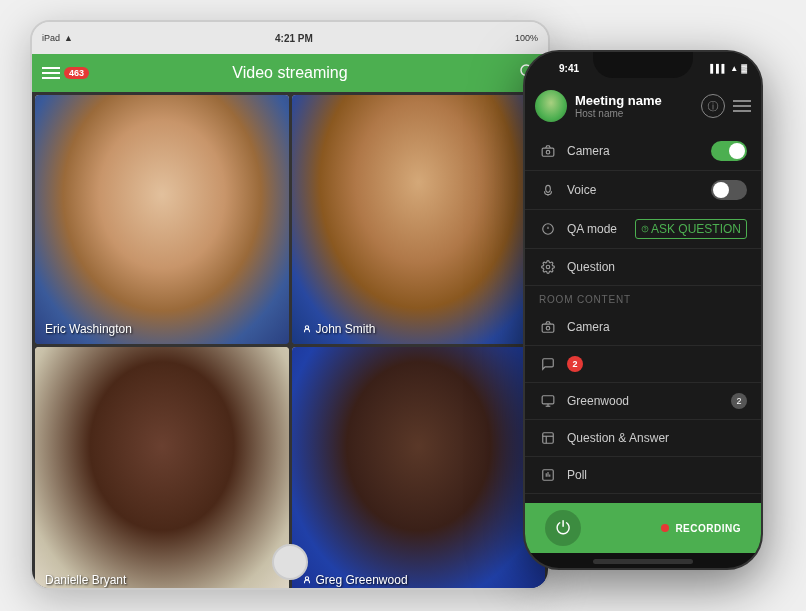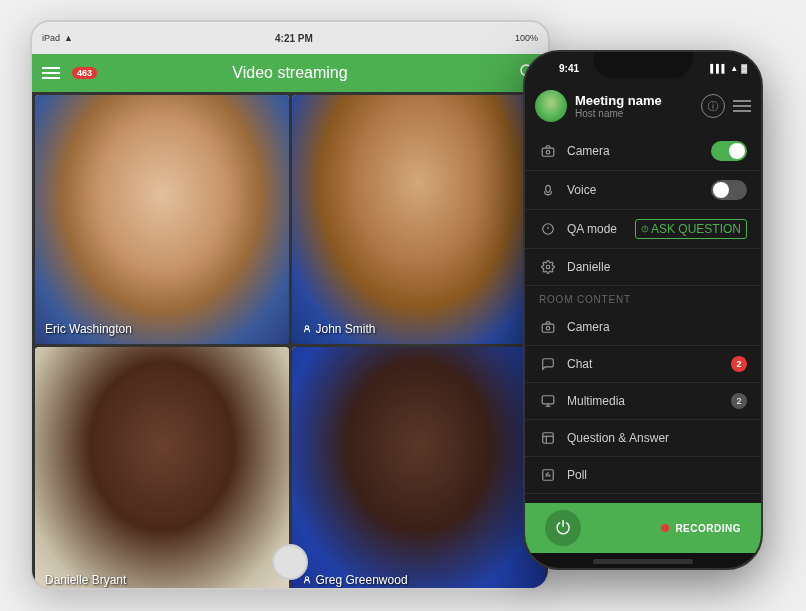--- a/index.html
+++ b/index.html
@@ -36,21 +36,21 @@
       justify-content: center;
       position: relative;
       padding: 0 12px;
     }
 
     .tablet-status-left {
       position: absolute;
       left: 10px;
       display: flex;
       align-items: center;
-      gap: 12px;
+      gap: 4px;
     }
 
     .tablet-menu-icon {
       display: flex;
       flex-direction: column;
       gap: 3px;
       cursor: pointer;
     }
 
     .tablet-menu-icon span {
@@ -593,21 +593,21 @@
       </button>
     </div>
 
     <div class="menu-item">
       <div class="menu-item-icon">
         <svg width="14" height="14" viewBox="0 0 24 24" fill="none" stroke="#999" stroke-width="2">
             <circle cx="12" cy="12" r="3"></circle>
             <path d="M19.4 15a1.65 1.65 0 0 0 .33 1.82l.06.06a2 2 0 0 1-2.83 2.83l-.06-.06a1.65 1.65 0 0 0-1.82-.33 1.65 1.65 0 0 0-1 1.51V21a2 2 0 0 1-4 0v-.09A1.65 1.65 0 0 0 9 19.4a1.65 1.65 0 0 0-1.82.33l-.06.06a2 2 0 0 1-2.83-2.83l.06-.06A1.65 1.65 0 0 0 4.68 15a1.65 1.65 0 0 0-1.51-1H3a2 2 0 0 1 0-4h.09A1.65 1.65 0 0 0 4.6 9a1.65 1.65 0 0 0-.33-1.82l-.06-.06a2 2 0 0 1 2.83-2.83l.06.06A1.65 1.65 0 0 0 9 4.68a1.65 1.65 0 0 0 1-1.51V3a2 2 0 0 1 4 0v.09a1.65 1.65 0 0 0 1 1.51 1.65 1.65 0 0 0 1.82-.33l.06-.06a2 2 0 0 1 2.83 2.83l-.06.06A1.65 1.65 0 0 0 19.4 9a1.65 1.65 0 0 0 1.51 1H21a2 2 0 0 1 0 4h-.09a1.65 1.65 0 0 0-1.51 1z"></path>
           </svg>
       </div>
-      <span class="menu-item-label">Danielle</span>
+      <span class="menu-item-label">Question</span>
     </div>
 
     <div class="menu-section-label">ROOM CONTENT</div>
 
     <div class="menu-item">
       <div class="menu-item-icon">
         <svg width="14" height="14" viewBox="0 0 24 24" fill="none" stroke="#999" stroke-width="2">
             <rect x="2" y="7" width="20" height="14" rx="2"></rect>
             <circle cx="12" cy="14" r="3"></circle>
             <path d="M16 7l-2-4H10L8 7"></path>
@@ -615,33 +615,32 @@
       </div>
       <span class="menu-item-label">Camera</span>
     </div>
 
     <div class="menu-item">
       <div class="menu-item-icon">
         <svg width="14" height="14" viewBox="0 0 24 24" fill="none" stroke="#999" stroke-width="2">
             <path d="M21 15a2 2 0 0 1-2 2H7l-4 4V5a2 2 0 0 1 2-2h14a2 2 0 0 1 2 2z"></path>
           </svg>
       </div>
-      <span class="menu-item-label">Chat</span>
       <div class="badge-red">2</div>
     </div>
 
     <div class="menu-item">
       <div class="menu-item-icon">
         <svg width="14" height="14" viewBox="0 0 24 24" fill="none" stroke="#999" stroke-width="2">
             <rect x="2" y="3" width="20" height="14" rx="2"></rect>
             <line x1="8" y1="21" x2="16" y2="21"></line>
             <line x1="12" y1="17" x2="12" y2="21"></line>
           </svg>
       </div>
-      <span class="menu-item-label">Multimedia</span>
+      <span class="menu-item-label">Greenwood</span>
       <div class="badge-gray">2</div>
     </div>
 
     <div class="menu-item">
       <div class="menu-item-icon">
         <svg width="14" height="14" viewBox="0 0 24 24" fill="none" stroke="#999" stroke-width="2">
             <rect x="3" y="3" width="18" height="18" rx="2"></rect>
             <line x1="3" y1="9" x2="21" y2="9"></line>
             <line x1="9" y1="21" x2="9" y2="9"></line>
           </svg>

